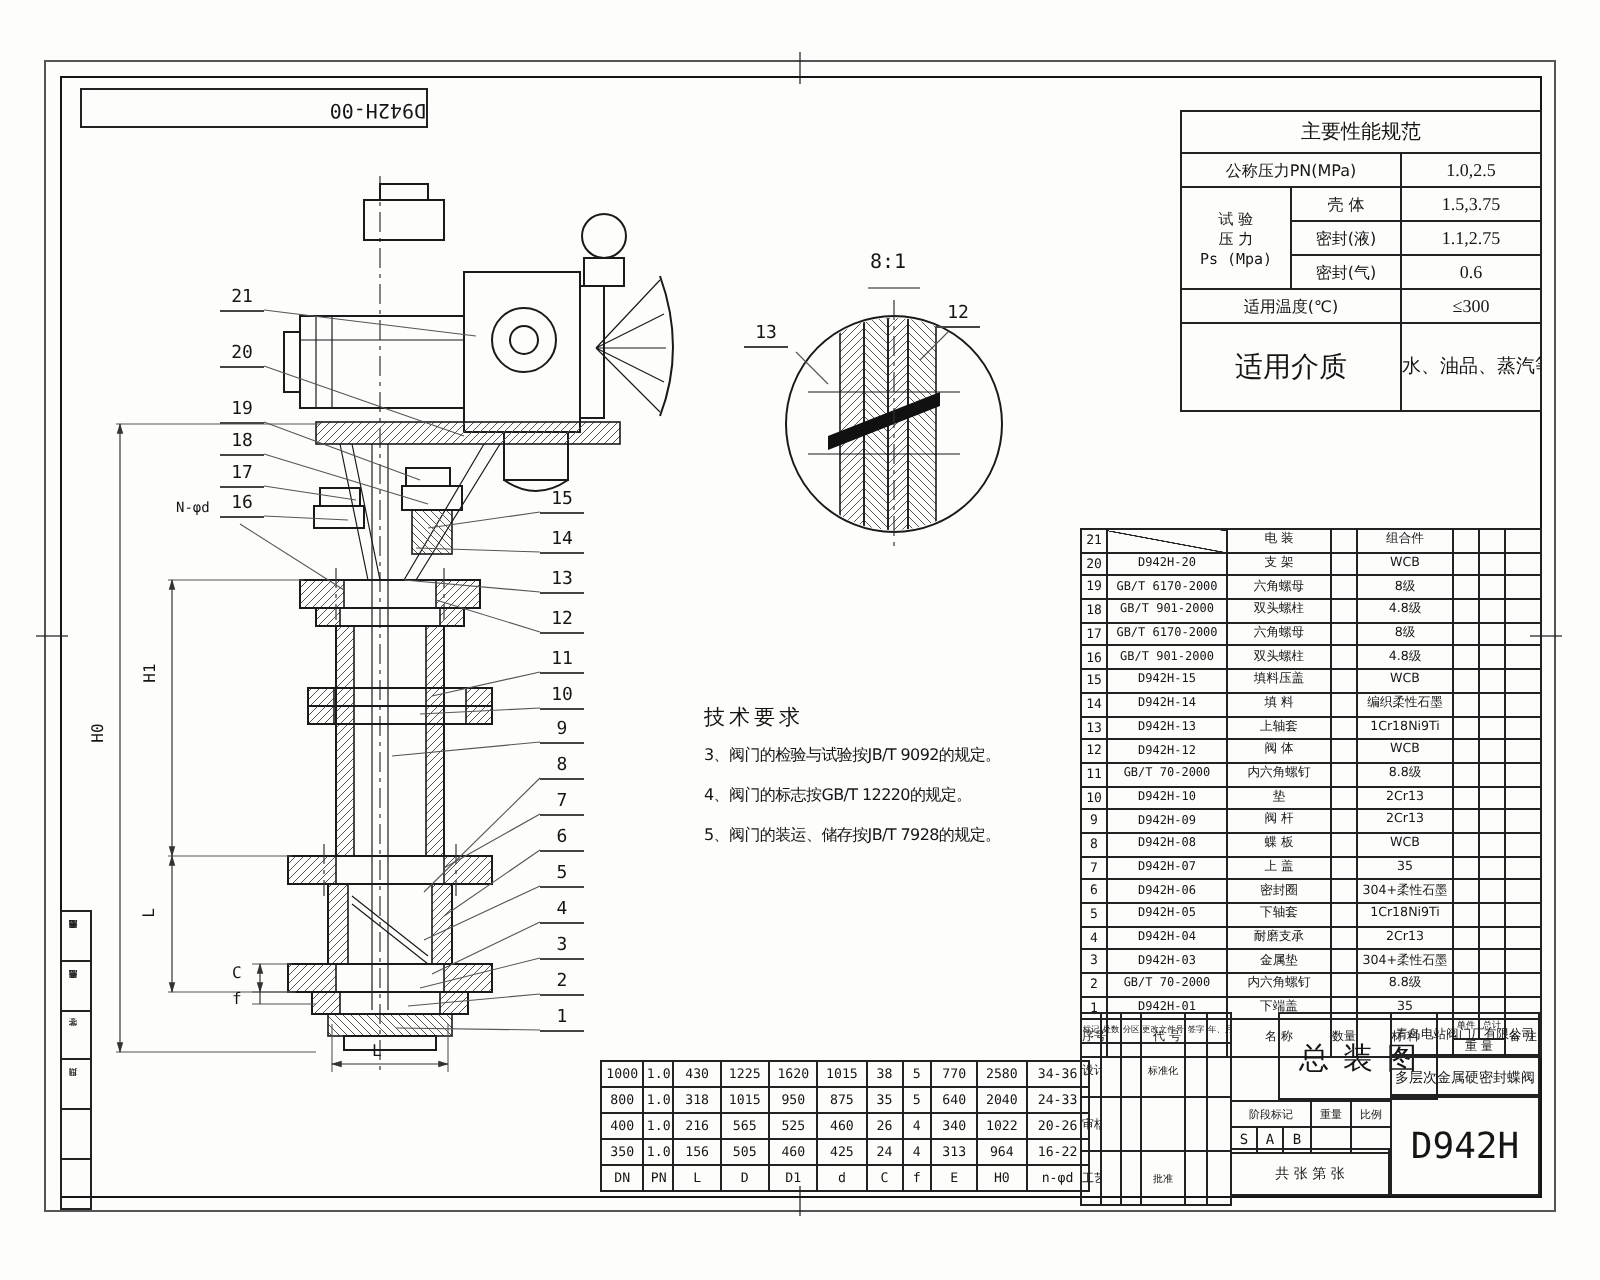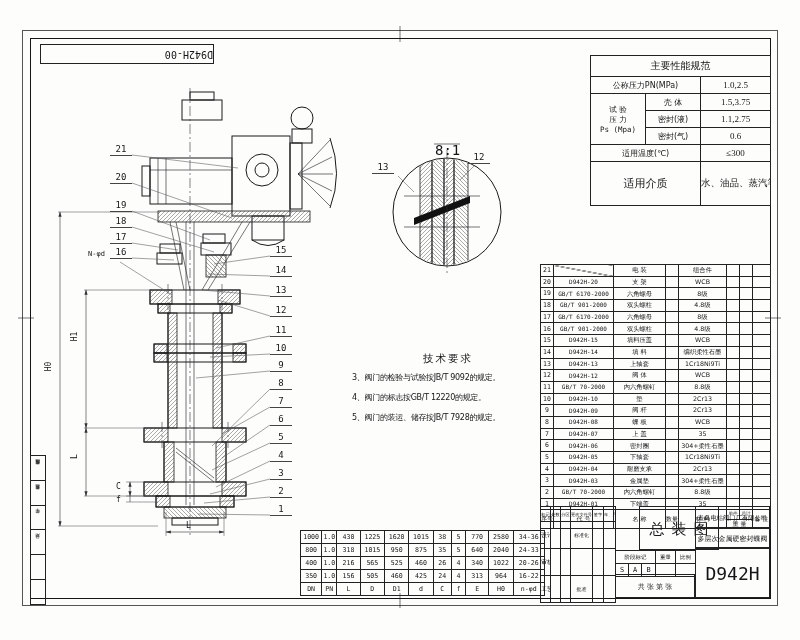--- a/index.html
+++ b/index.html
@@ -12,35 +12,35 @@
   td{border:0.8px solid #222;padding:0;text-align:center;vertical-align:middle;
      overflow:hidden;white-space:nowrap}
   
   .corner-box{left:40px;top:44px;width:172px;height:18px;border:0.8px solid #222}
   .corner-txt{width:100%;height:100%;line-height:18px;text-align:left;padding-left:4px;
       transform:rotate(180deg);font-family:"DejaVu Sans Mono",monospace;font-size:10px}
   
   .spec{left:590px;top:55px;width:180px}
   .spec td{font-size:8px}
   .spec .ttl{font-size:10px;height:20px}
-  .spec .big{font-size:11px}
+  .spec .big{font-size:14px}
   .spec .val{font-family:Liberation Serif, serif;font-size:9px}
   
   .parts{left:540px;top:264px;width:230px}
   .parts td{height:10.7px;font-size:6.3px;line-height:1}
   .parts td.c-code{font-family:"DejaVu Sans Mono",monospace;font-size:6px}
   .parts td.c-seq{font-family:"DejaVu Sans Mono",monospace;font-size:6.5px}
   .parts tr.hd td{height:8.5px;font-size:6px}
   .parts tr:first-of-type td.c-code{background:linear-gradient(to right top,transparent 48%,#222 49%,#222 51%,transparent 52%)}
   
   .dims{left:300px;top:530px;width:245px}
   .dims td{height:12px;font-size:6.6px;font-family:"DejaVu Sans Mono",monospace;line-height:1}
   
   .tech{left:352px;top:352px;width:192px}
-  .tech-title{text-align:center;font-size:10.5px;margin-bottom:6px;letter-spacing:2px}
+  .tech-title{text-align:left;font-size:10.5px;margin-bottom:6px;letter-spacing:2px}
   .tech-line{font-size:8px;letter-spacing:-0.3px;white-space:nowrap;margin-bottom:9px}
   
   .sig{left:540px;top:506px;width:75px}
   .sig td{font-size:4.2px;height:14px}
   .sig td.lab{font-size:6px}
   .sig tr.r td{height:26px}
   .mid-draw{left:639px;top:506px;width:80px;height:44px;border:0.8px solid #222;
      font-size:15px;letter-spacing:7px;text-align:center;line-height:44px;padding-left:7px;box-sizing:border-box}
   .stage{left:615px;top:550px;width:80px}
   .stage td{height:12px;font-size:5.5px}
@@ -265,21 +265,21 @@
 <div class="bal" style="left:372px;top:162px">13</div>
 <div class="bal" style="left:468px;top:152px">12</div>
 
 <div class="dim rot" style="left:44px;top:362px">H0</div>
 <div class="dim rot" style="left:70px;top:332px">H1</div>
 <div class="dim rot" style="left:72px;top:452px">L</div>
 <div class="dim" style="left:186px;top:521px">L</div>
 <div class="dim" style="left:116px;top:482px">C</div>
 <div class="dim" style="left:116px;top:495px">f</div>
 <div class="dim" style="left:88px;top:250px;font-size:7px">N-φd</div>
-<div class="dim" style="left:435px;top:142px;font-size:14px">8:1</div>
+<div class="dim" style="left:435px;top:126px;font-size:10px">8:1</div>
 
 <table class="abs spec">
   <colgroup>
       <col style="width:55px">
       <col style="width:55px">
       <col style="width:70px">
     </colgroup>
   <tbody>
       <tr>
         <td colspan="3" class="ttl">主要性能规范</td>

